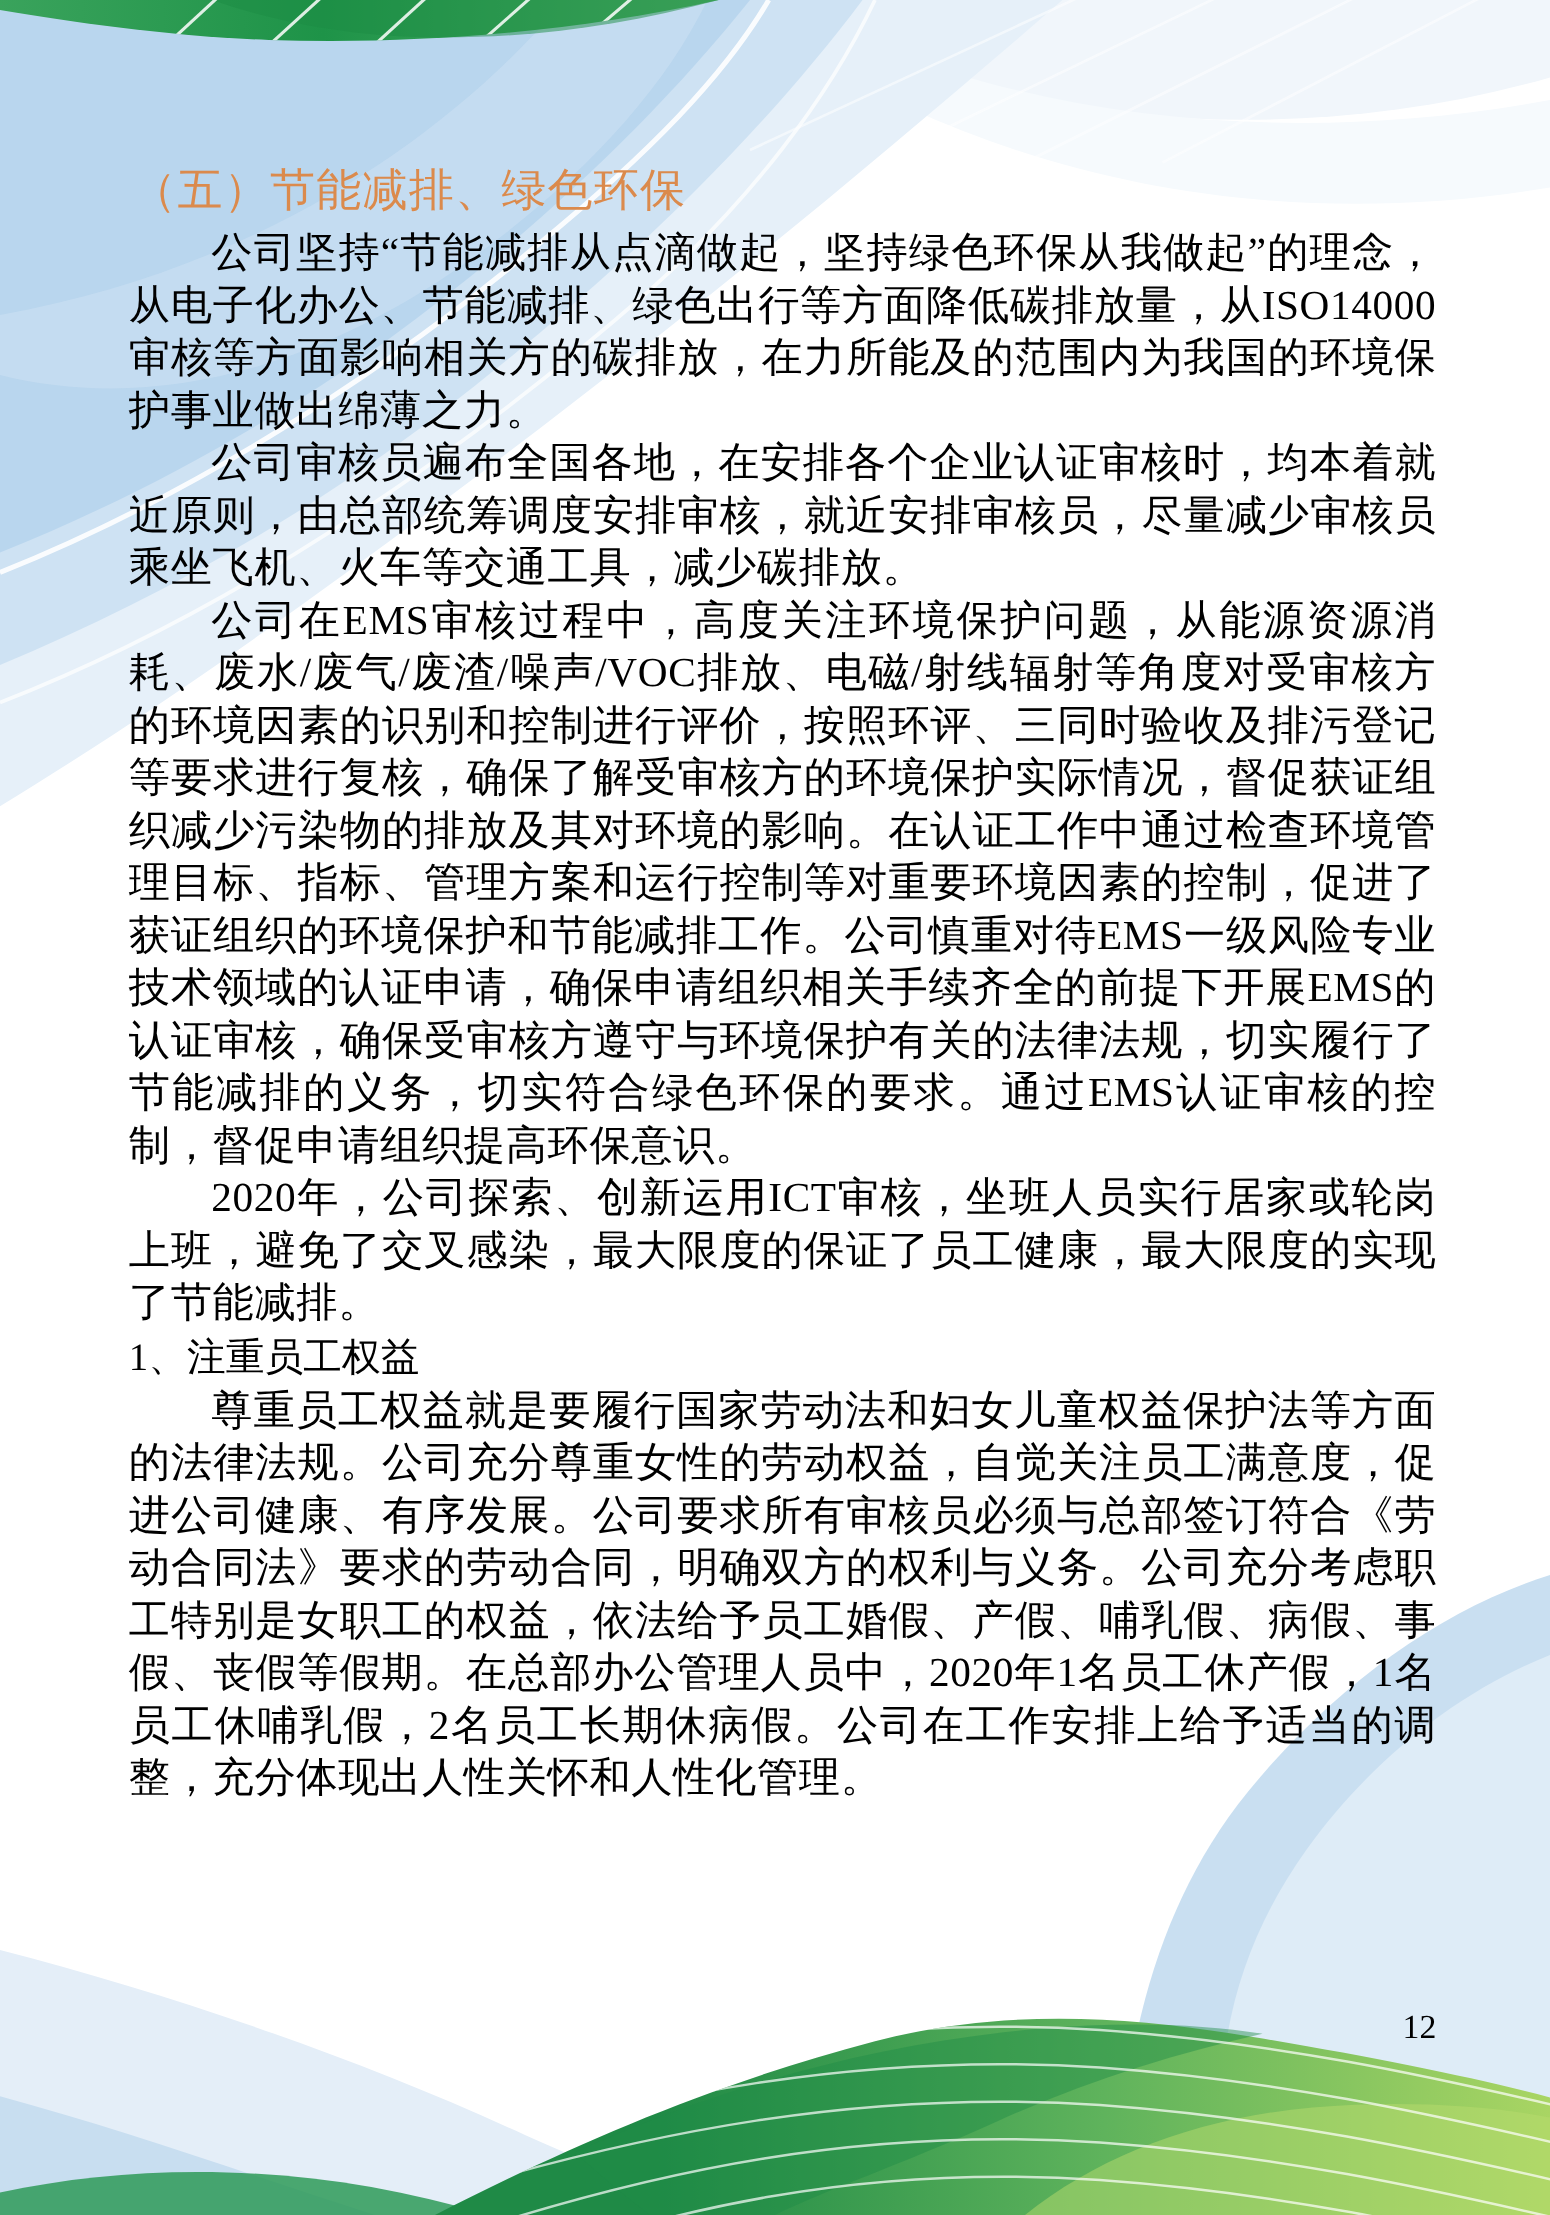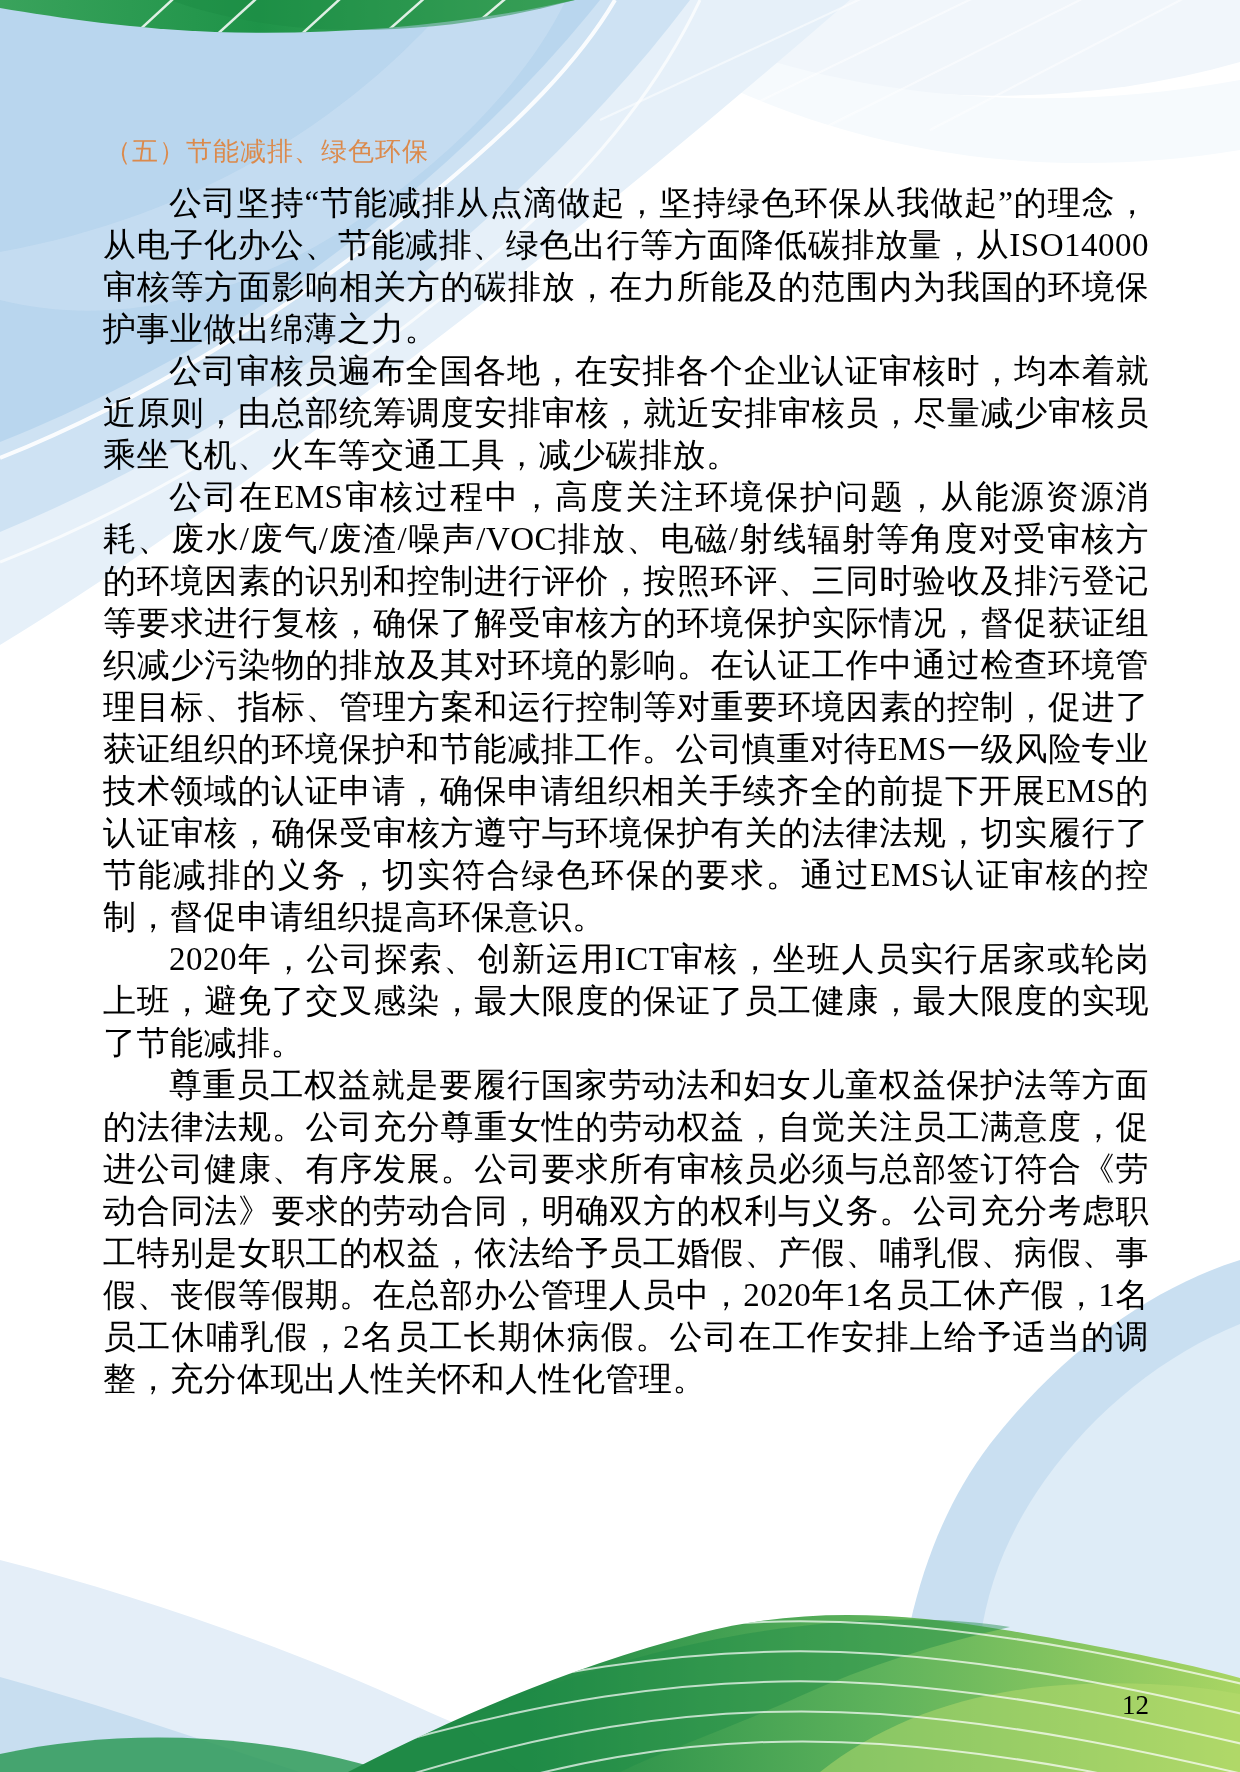--- a/index.html
+++ b/index.html
@@ -16,21 +16,21 @@
   .deco.top{top:0;}
   .deco.bottom{bottom:0;}
   .content{
     position:absolute;
     left:103px;
     top:130px;
     width:1046px;
     z-index:2;
   }
   .sec-heading{
-    font-size:26px;
+    font-size:36px;
     font-weight:normal;
     color:#DB8A4C;
     margin:0 0 8px 2px;
     line-height:44px;
     letter-spacing:1px;
   }
   .sec-heading.h6{margin-top:46px;margin-bottom:10px;}
   .sub-heading{
     font-size:31px;
     line-height:44px;
@@ -40,21 +40,21 @@
     font-size:33px;
     line-height:42px;
     margin:0;
     text-align:justify;
     text-indent:2em;
     letter-spacing:0.5px;
   }
   .page-number{
     position:absolute;
     left:1122px;
-    top:1690px;
+    top:1606px;
     font-size:27px;
     z-index:3;
     color:#000;
   }
 </style>
 </head>
 <body>
 
 <div class="page">
 
@@ -136,17 +136,18 @@
     </g>
   </svg>
 
   <main class="content">
     <h2 class="sec-heading">（五）节能减排、绿色环保</h2>
     <p class="para">公司坚持“节能减排从点滴做起，坚持绿色环保从我做起”的理念，从电子化办公、节能减排、绿色出行等方面降低碳排放量，从ISO14000审核等方面影响相关方的碳排放，在力所能及的范围内为我国的环境保护事业做出绵薄之力。</p>
     <p class="para">公司审核员遍布全国各地，在安排各个企业认证审核时，均本着就近原则，由总部统筹调度安排审核，就近安排审核员，尽量减少审核员乘坐飞机、火车等交通工具，减少碳排放。</p>
     <p class="para">公司在EMS审核过程中，高度关注环境保护问题，从能源资源消耗、废水/废气/废渣/噪声/VOC排放、电磁/射线辐射等角度对受审核方的环境因素的识别和控制进行评价，按照环评、三同时验收及排污登记等要求进行复核，确保了解受审核方的环境保护实际情况，督促获证组织减少污染物的排放及其对环境的影响。在认证工作中通过检查环境管理目标、指标、管理方案和运行控制等对重要环境因素的控制，促进了获证组织的环境保护和节能减排工作。公司慎重对待EMS一级风险专业技术领域的认证申请，确保申请组织相关手续齐全的前提下开展EMS的认证审核，确保受审核方遵守与环境保护有关的法律法规，切实履行了节能减排的义务，切实符合绿色环保的要求。通过EMS认证审核的控制，督促申请组织提高环保意识。</p>
     <p class="para">2020年，公司探索、创新运用ICT审核，坐班人员实行居家或轮岗上班，避免了交叉感染，最大限度的保证了员工健康，最大限度的实现了节能减排。</p>
 
+    <div class="sub-heading">1、注重员工权益</div>
     <p class="para">尊重员工权益就是要履行国家劳动法和妇女儿童权益保护法等方面的法律法规。公司充分尊重女性的劳动权益，自觉关注员工满意度，促进公司健康、有序发展。公司要求所有审核员必须与总部签订符合《劳动合同法》要求的劳动合同，明确双方的权利与义务。公司充分考虑职工特别是女职工的权益，依法给予员工婚假、产假、哺乳假、病假、事假、丧假等假期。在总部办公管理人员中，2020年1名员工休产假，1名员工休哺乳假，2名员工长期休病假。公司在工作安排上给予适当的调整，充分体现出人性关怀和人性化管理。</p>
   </main>
 
   <div class="page-number">12</div>
 </div>
 
 </body></html>

